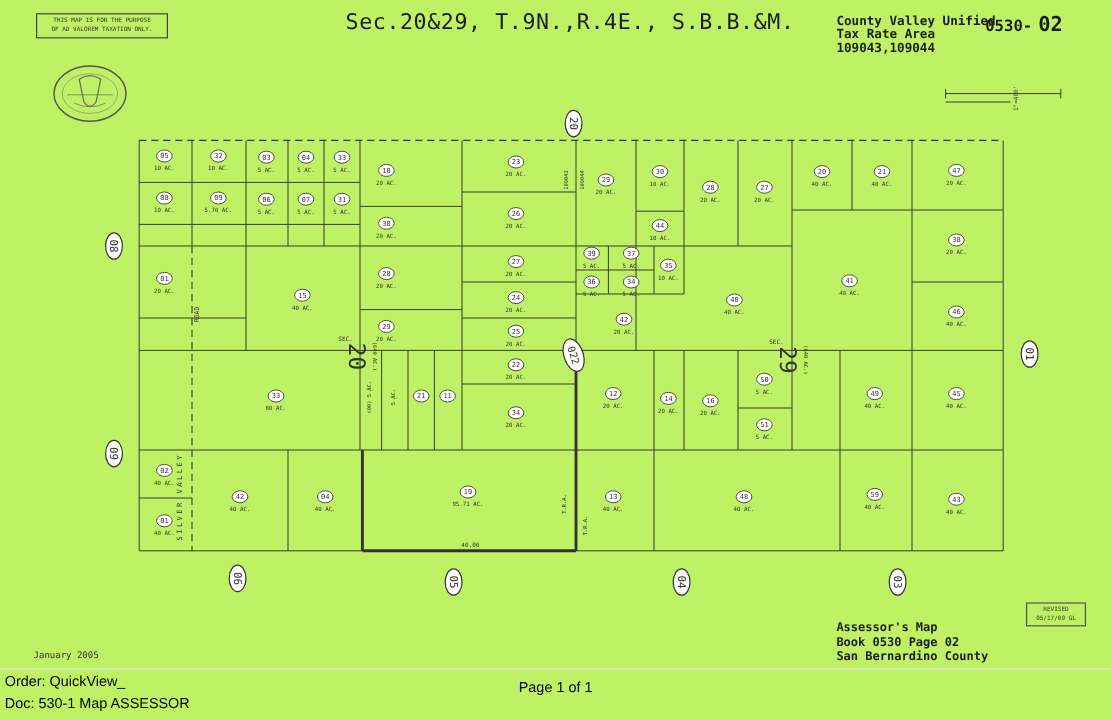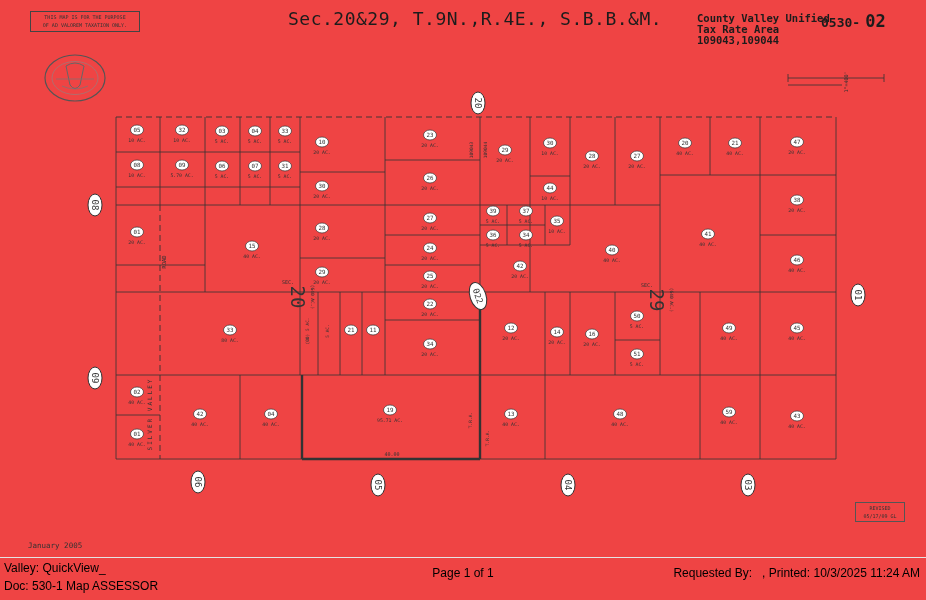--- a/index.html
+++ b/index.html
@@ -1,16 +1,16 @@
 <!DOCTYPE html>
 <html><head>
 <meta charset="utf-8">
 <style>
   html,body{margin:0;padding:0;background:#ffffff;}
-  .canvas{position:relative;width:926px;height:600px;background:#ef4444;overflow:hidden;
+  .canvas{position:relative;width:926px;height:600px;background:#bef264;overflow:hidden;
           font-family:"DejaVu Sans Mono", monospace;color:#222;}
   #map-svg{position:absolute;left:0;top:0;width:926px;height:600px;}
   #map-svg text{font-family:"DejaVu Sans Mono", monospace;}
   .disclaimer{position:absolute;left:30px;top:11px;width:104px;border:1px solid #444;
               padding:2px 2px;font-size:5px;line-height:1.5;text-align:center;color:#333;}
   .seal{position:absolute;left:40px;top:50px;}
   .title{position:absolute;left:288px;top:8px;font-size:18px;letter-spacing:.5px;color:#1c1c1c;}
   .district{position:absolute;left:697px;top:13px;font-size:10.5px;font-weight:bold;line-height:11px;color:#1c1c1c;}
   .bookpage{position:absolute;left:821px;top:11px;color:#1c1c1c;white-space:nowrap;}
   .bookpage .bk{font-size:13px;font-weight:bold;text-align:center;}
@@ -326,22 +326,26 @@
       <text x="670" y="300" text-anchor="middle" font-size="4.5" fill="#333333" transform="rotate(90 670 300)">(640 AC.)</text>
       <ellipse cx="478" cy="296" rx="8" ry="14" fill="#fff" stroke="#333333" stroke-width="1" transform="rotate(-18 478 296)"></ellipse>
       <text x="478" y="296" dy="3" text-anchor="middle" font-size="8.5" fill="#333333" transform="rotate(72 478 296)">022</text>
     </svg>
 
   <div class="revised">
     <div>REVISED</div>
     <div>05/17/09 GL</div>
   </div>
 
+  <div class="assessor">
+    <div>Assessor's Map</div>
+    <div>Book 0530 Page 02</div>
+    <div>San Bernardino County</div>
+  </div>
 
   <div class="june">January 2005</div>
 
   <div class="f-sep"></div>
-  <div class="f-order">Valley: QuickView_</div>
+  <div class="f-order">Order: QuickView_</div>
   <div class="f-doc">Doc: 530-1 Map ASSESSOR</div>
   <div class="f-page">Page 1 of 1</div>
-  <div class="f-req">Requested By:   , Printed: 10/3/2025 11:24 AM</div>
 
 </div>
 
 </body></html>

